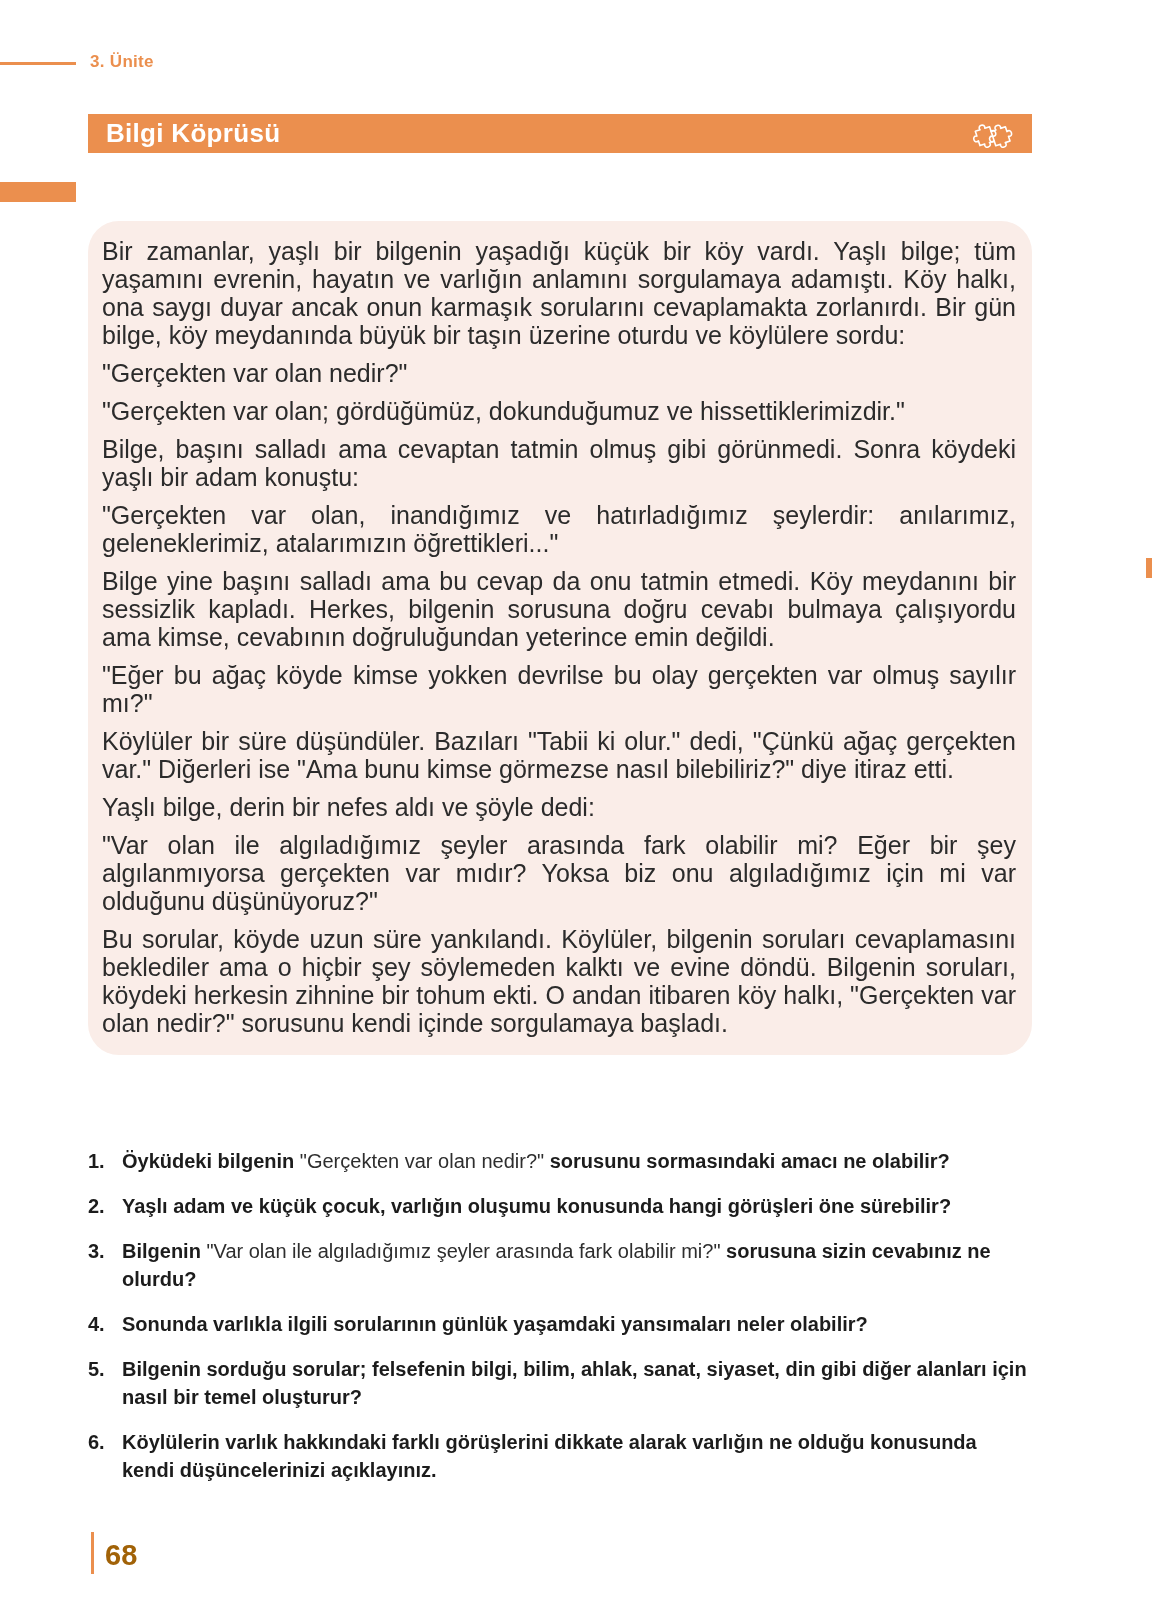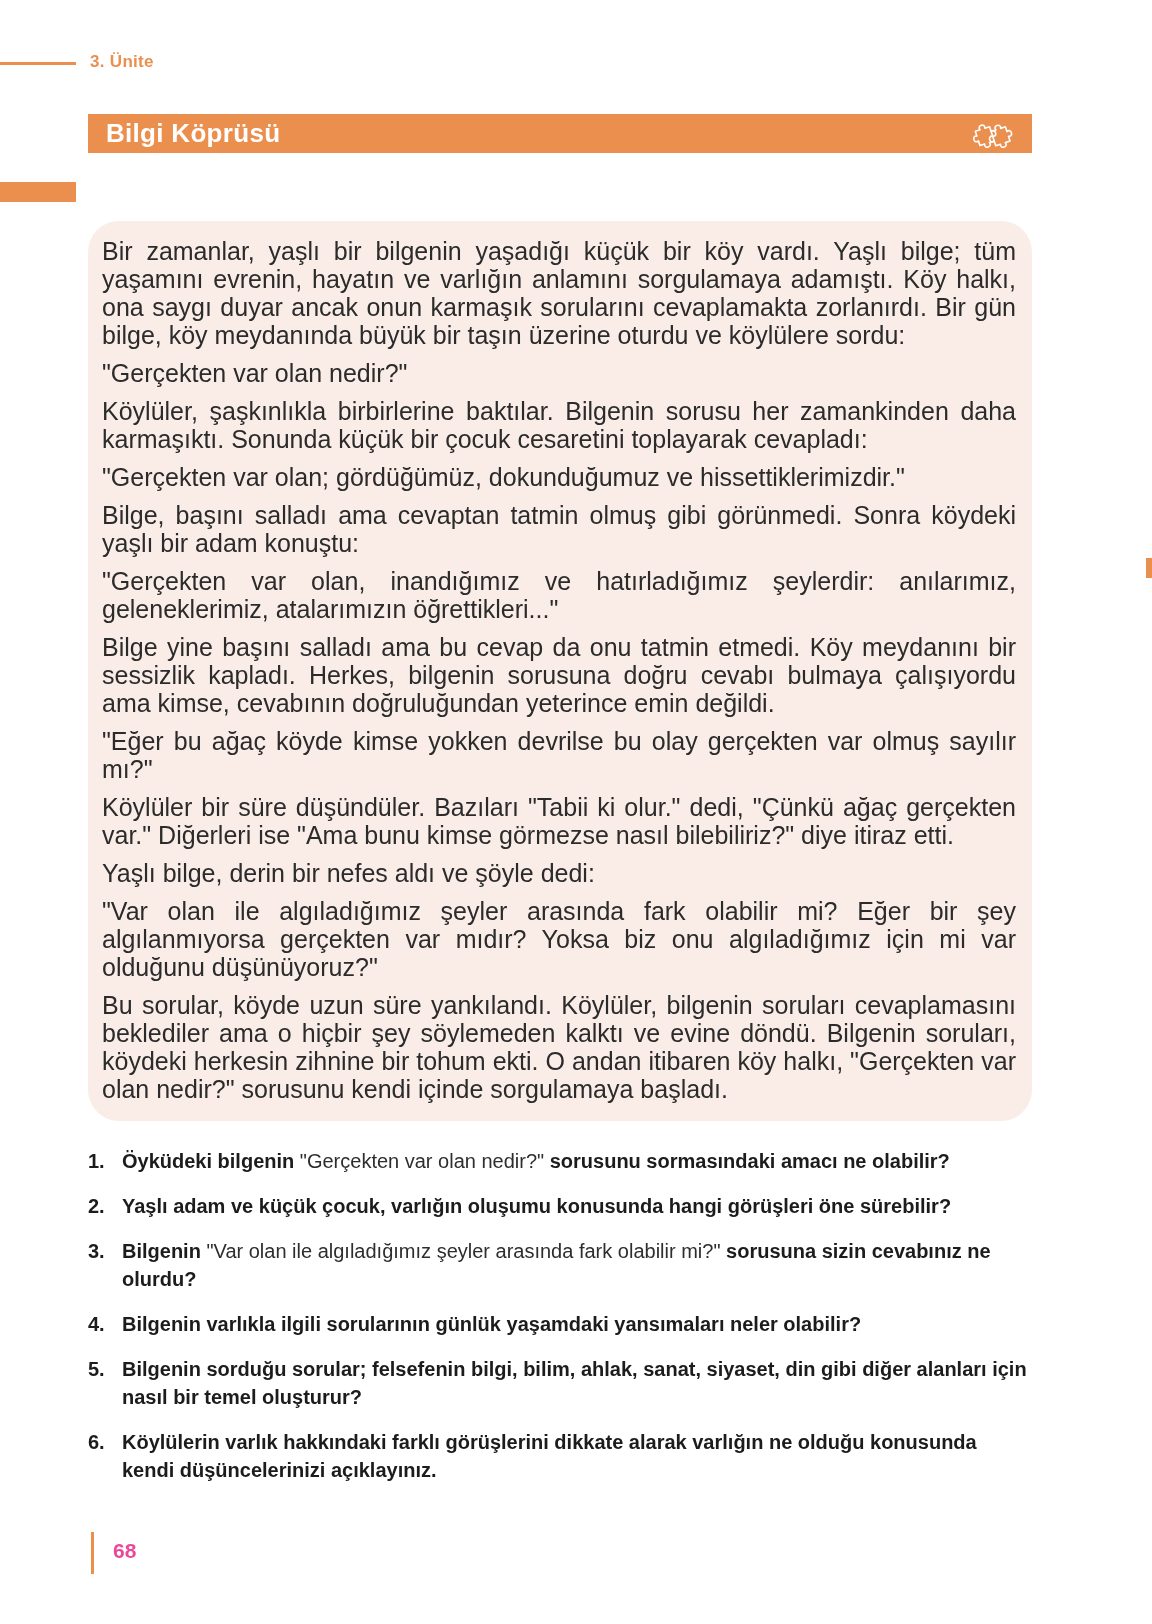--- a/index.html
+++ b/index.html
@@ -36,21 +36,21 @@
   
   .questions{position:absolute;left:88px;top:1147px;width:944px;margin:0;padding:0;list-style:none;
     font-size:20px;line-height:28px;color:#1c1c1c;}
   .q{display:flex;margin-bottom:17px;}
   .qnum{flex:none;width:34px;font-weight:bold;}
   .qbody .seg-b{font-weight:bold;}
   .qbody .seg-r{font-weight:normal;color:#2e2e2e;}
 
   
   .pagenum-rule{position:absolute;left:91px;top:1532px;width:3px;height:42px;background:var(--accent);}
-  .pagenum{position:absolute;left:105px;top:1539px;font-size:21px;font-weight:bold;color:#ec4899;margin-left:8px;}
+  .pagenum{position:absolute;left:105px;top:1539px;font-size:29px;font-weight:bold;color:#a16207;}
 
   
   .edge-tab{position:absolute;left:1146px;top:558px;width:6px;height:20px;background:var(--accent);}
 </style>
 </head>
 <body>
 
 <div class="page">
 
   <div class="unit-rule"></div>
@@ -66,21 +66,20 @@
         </g>
       </svg>
     </span>
   </div>
 
   <div class="intro-tab"></div>
 
   <div class="story" id="story-block">
       <p>Bir zamanlar, yaşlı bir bilgenin yaşadığı küçük bir köy vardı. Yaşlı bilge; tüm yaşamını evrenin, hayatın ve varlığın anlamını sorgulamaya adamıştı. Köy halkı, ona saygı duyar ancak onun karmaşık sorularını cevaplamakta zorlanırdı. Bir gün bilge, köy meydanında büyük bir taşın üzerine oturdu ve köylülere sordu:</p>
       <p>"Gerçekten var olan nedir?"</p>
-      <p>Köylüler, şaşkınlıkla birbirlerine baktılar. Bilgenin sorusu her zamankinden daha karmaşıktı. Sonunda küçük bir çocuk cesaretini toplayarak cevapladı:</p>
       <p>"Gerçekten var olan; gördüğümüz, dokunduğumuz ve hissettiklerimizdir."</p>
       <p>Bilge, başını salladı ama cevaptan tatmin olmuş gibi görünmedi. Sonra köydeki yaşlı bir adam konuştu:</p>
       <p>"Gerçekten var olan, inandığımız ve hatırladığımız şeylerdir: anılarımız, geleneklerimiz, atalarımızın öğrettikleri..."</p>
       <p>Bilge yine başını salladı ama bu cevap da onu tatmin etmedi. Köy meydanını bir sessizlik kapladı. Herkes, bilgenin sorusuna doğru cevabı bulmaya çalışıyordu ama kimse, cevabının doğruluğundan yeterince emin değildi.</p>
       <p>"Eğer bu ağaç köyde kimse yokken devrilse bu olay gerçekten var olmuş sayılır mı?"</p>
       <p>Köylüler bir süre düşündüler. Bazıları "Tabii ki olur." dedi, "Çünkü ağaç gerçekten var." Diğerleri ise "Ama bunu kimse görmezse nasıl bilebiliriz?" diye itiraz etti.</p>
       <p>Yaşlı bilge, derin bir nefes aldı ve şöyle dedi:</p>
       <p>"Var olan ile algıladığımız şeyler arasında fark olabilir mi? Eğer bir şey algılanmıyorsa gerçekten var mıdır? Yoksa biz onu algıladığımız için mi var olduğunu düşünüyoruz?"</p>
       <p>Bu sorular, köyde uzun süre yankılandı. Köylüler, bilgenin soruları cevaplamasını beklediler ama o hiçbir şey söylemeden kalktı ve evine döndü. Bilgenin soruları, köydeki herkesin zihnine bir tohum ekti. O andan itibaren köy halkı, "Gerçekten var olan nedir?" sorusunu kendi içinde sorgulamaya başladı.</p>
     </div>
@@ -93,21 +92,21 @@
       <li class="q">
         <span class="qnum">2.</span>
         <span class="qbody"><span class="seg-b">Yaşlı adam ve küçük çocuk, varlığın oluşumu konusunda hangi görüşleri öne sürebilir?</span></span>
       </li>
       <li class="q">
         <span class="qnum">3.</span>
         <span class="qbody"><span class="seg-b">Bilgenin </span><span class="seg-r">"Var olan ile algıladığımız şeyler arasında fark olabilir mi?" </span><span class="seg-b">sorusuna sizin cevabınız ne olurdu?</span></span>
       </li>
       <li class="q">
         <span class="qnum">4.</span>
-        <span class="qbody"><span class="seg-b">Bilgenin varlıkla ilgili sorularının günlük yaşamdaki yansımaları neler olabilir?</span></span>
+        <span class="qbody"><span class="seg-b">Sonunda varlıkla ilgili sorularının günlük yaşamdaki yansımaları neler olabilir?</span></span>
       </li>
       <li class="q">
         <span class="qnum">5.</span>
         <span class="qbody"><span class="seg-b">Bilgenin sorduğu sorular; felsefenin bilgi, bilim, ahlak, sanat, siyaset, din gibi diğer alanları için nasıl bir temel oluşturur?</span></span>
       </li>
       <li class="q">
         <span class="qnum">6.</span>
         <span class="qbody"><span class="seg-b">Köylülerin varlık hakkındaki farklı görüşlerini dikkate alarak varlığın ne olduğu konusunda kendi düşüncelerinizi açıklayınız.</span></span>
       </li>
     </ol>

